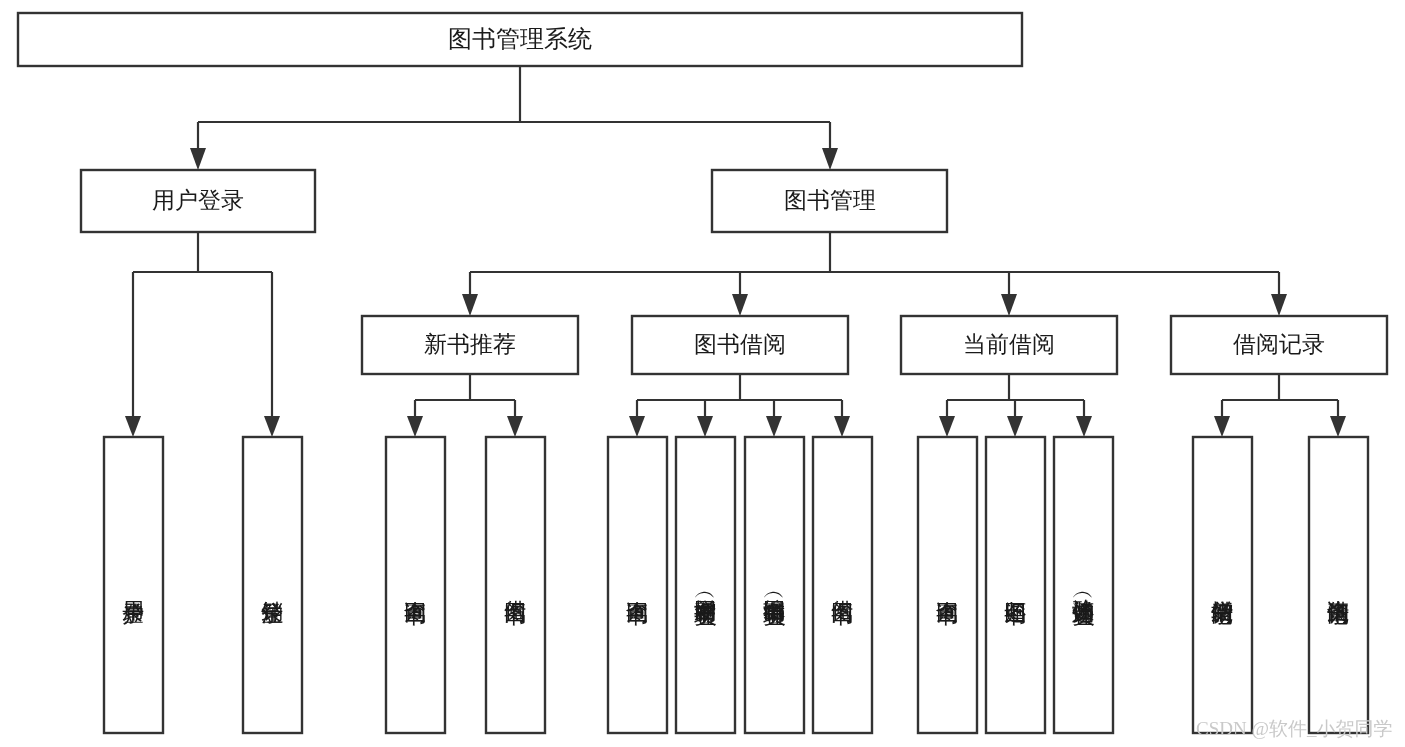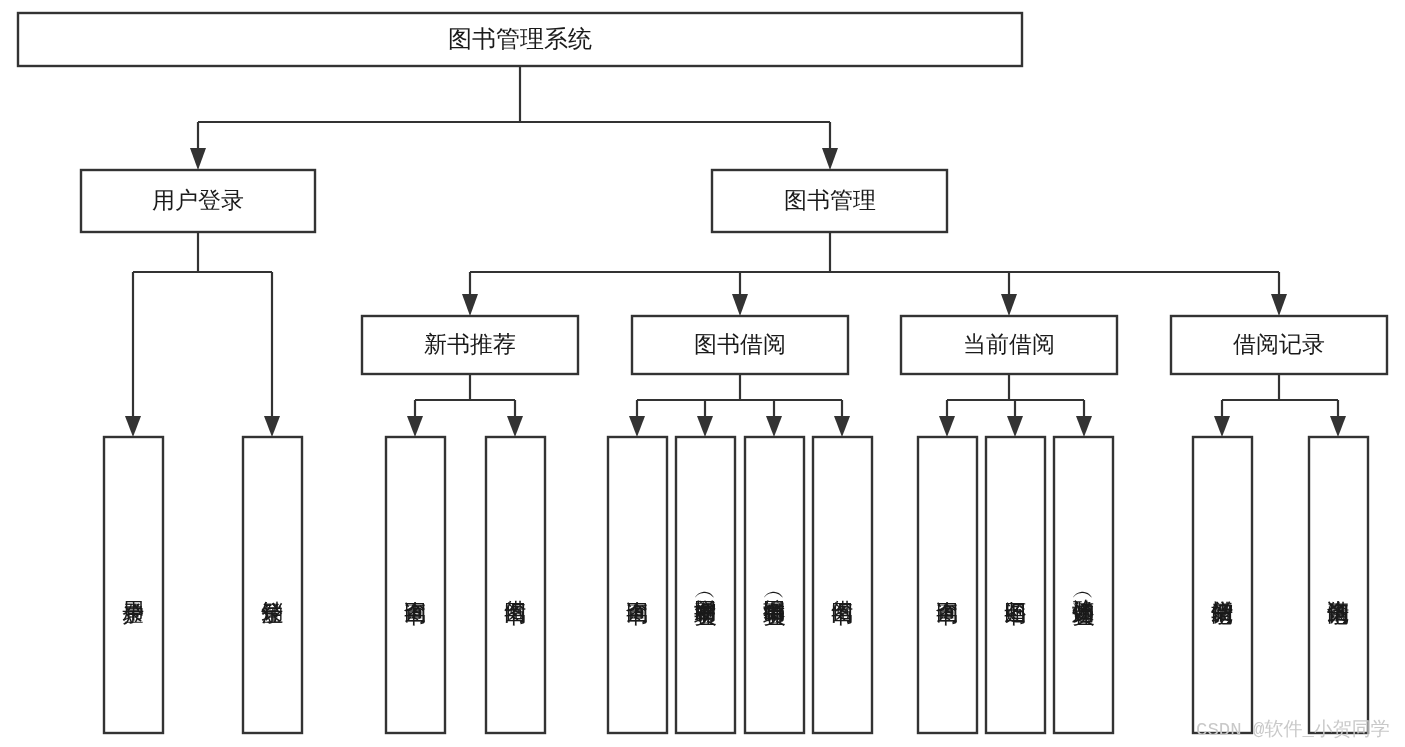--- a/index.html
+++ b/index.html
@@ -66,21 +66,21 @@
     display: flex;
     align-items: center;
     justify-content: center;
     text-align: center;
     white-space: nowrap;
     pointer-events: none;
     user-select: none;
   }
   .watermark {
     position: absolute;
-    font-family: Liberation Mono, monospace;
+    font-family: Liberation Serif, serif;
     font-size: 19px;
     color: #c9c9c9;
     white-space: nowrap;
     user-select: none;
   }
 </style>
 </head>
 <body>
 
 <div id="diagram-root">

